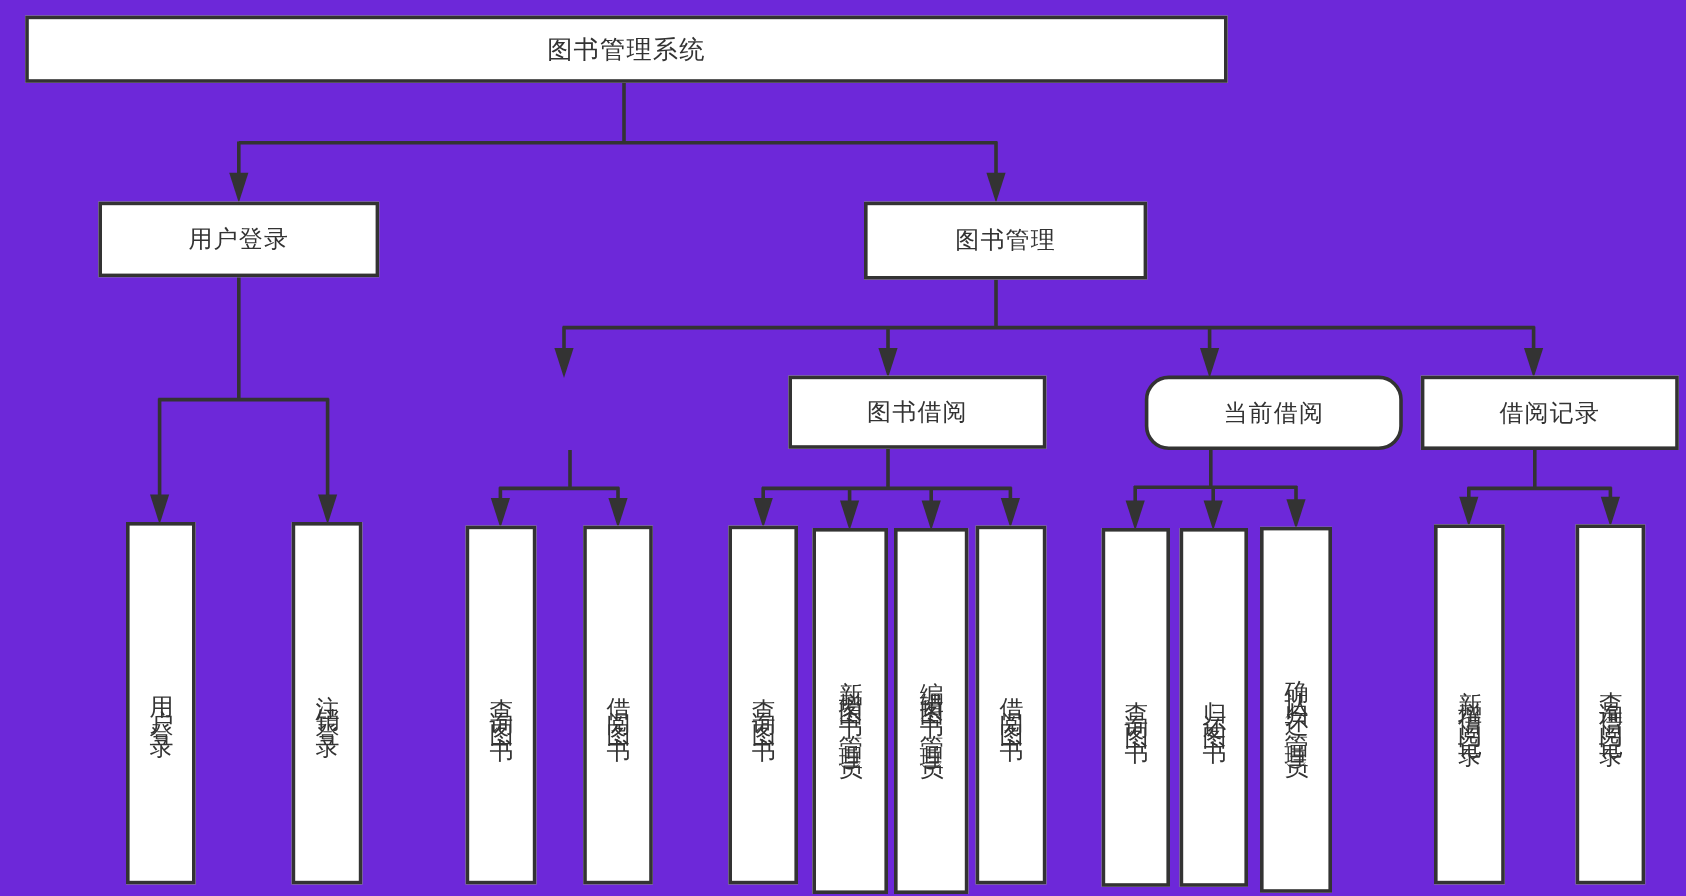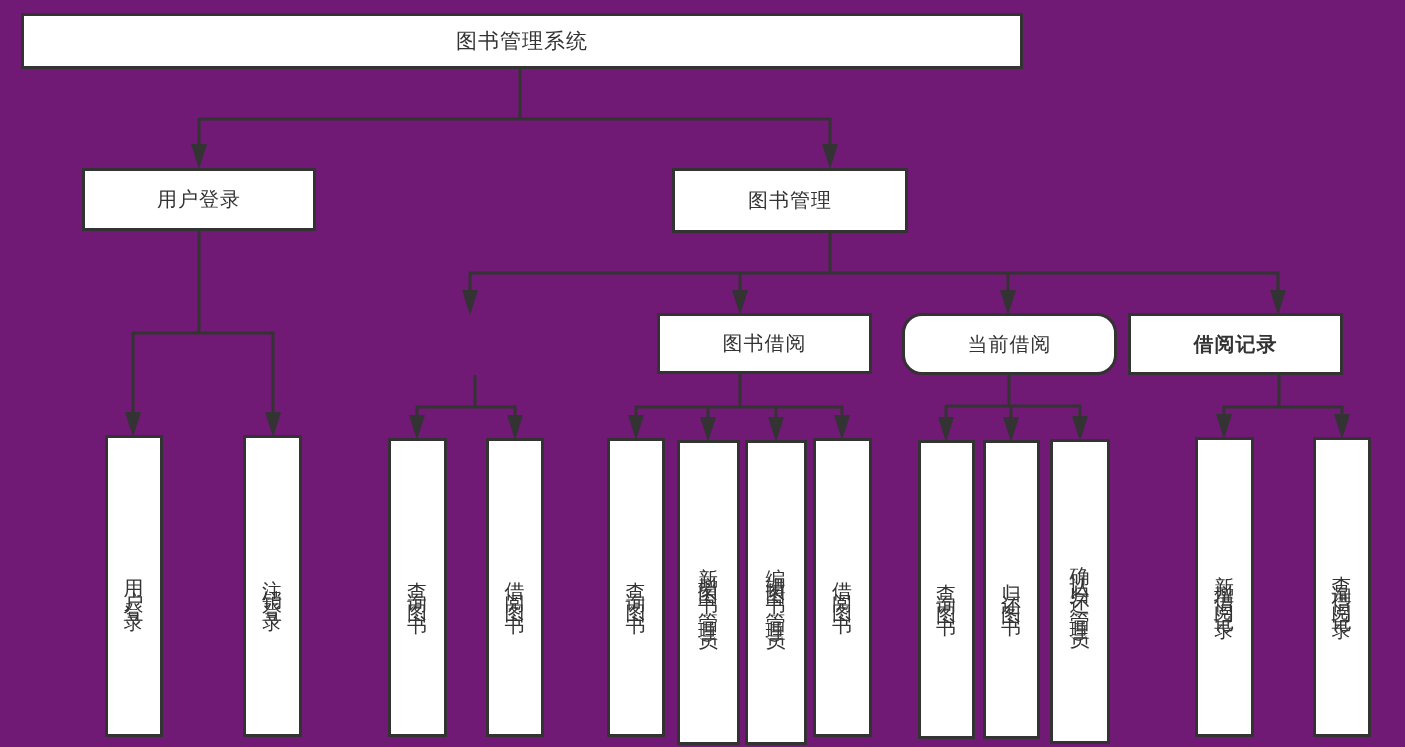--- a/index.html
+++ b/index.html
@@ -1,19 +1,19 @@
 <!DOCTYPE html>
 <html><head>
 <meta charset="utf-8">
 <style>
   html,body{margin:0;padding:0;background:#ffffff;}
   #canvas{
     position:relative;
     width:1405px;height:747px;
-    background:#701a75;
+    background:#6d28d9;
     font-family:"Liberation Sans","DejaVu Sans",sans-serif;
     overflow:hidden;
   }
   #edges{position:absolute;left:0;top:0;z-index:1;}
   .box{
     position:absolute;
     box-sizing:border-box;
     border:3px solid #333333;
     background:#ffffff;
     color:#333333;
@@ -81,31 +81,31 @@
     </g>
   </svg>
 
   <div class="box h-box root-box" style="left:21px;top:13px;width:1002px;height:56px;">
     <span>图书管理系统</span>
   </div>
 
   <div class="box h-box" style="left:82px;top:168px;width:234px;height:63px;">
     <span>用户登录</span>
   </div>
-  <div class="box h-box" style="left:672px;top:168px;width:236px;height:65px;">
+  <div class="box h-box" style="left:720px;top:168px;width:236px;height:65px;">
     <span>图书管理</span>
   </div>
 
   <div class="box h-box" style="left:633px;top:313px;width:215px;height:61px;margin-left:24px;">
     <span>图书借阅</span>
   </div>
-  <div class="box h-box" style="left:902px;top:313px;width:215px;height:62px;border-radius:20px;">
+  <div class="box h-box" style="left:954px;top:313px;width:215px;height:62px;border-radius:20px;">
     <span>当前借阅</span>
   </div>
-  <div class="box h-box" style="left:1128px;top:313px;width:215px;height:62px;font-weight:bold;">
+  <div class="box h-box" style="left:1184px;top:313px;width:215px;height:62px;">
     <span>借阅记录</span>
   </div>
 
   <div class="box v-box" style="left:105px;top:435px;width:58px;height:302px;">
     <span>用户登录</span>
   </div>
   <div class="box v-box" style="left:243px;top:435px;width:59px;height:302px;">
     <span>注销登录</span>
   </div>
 

